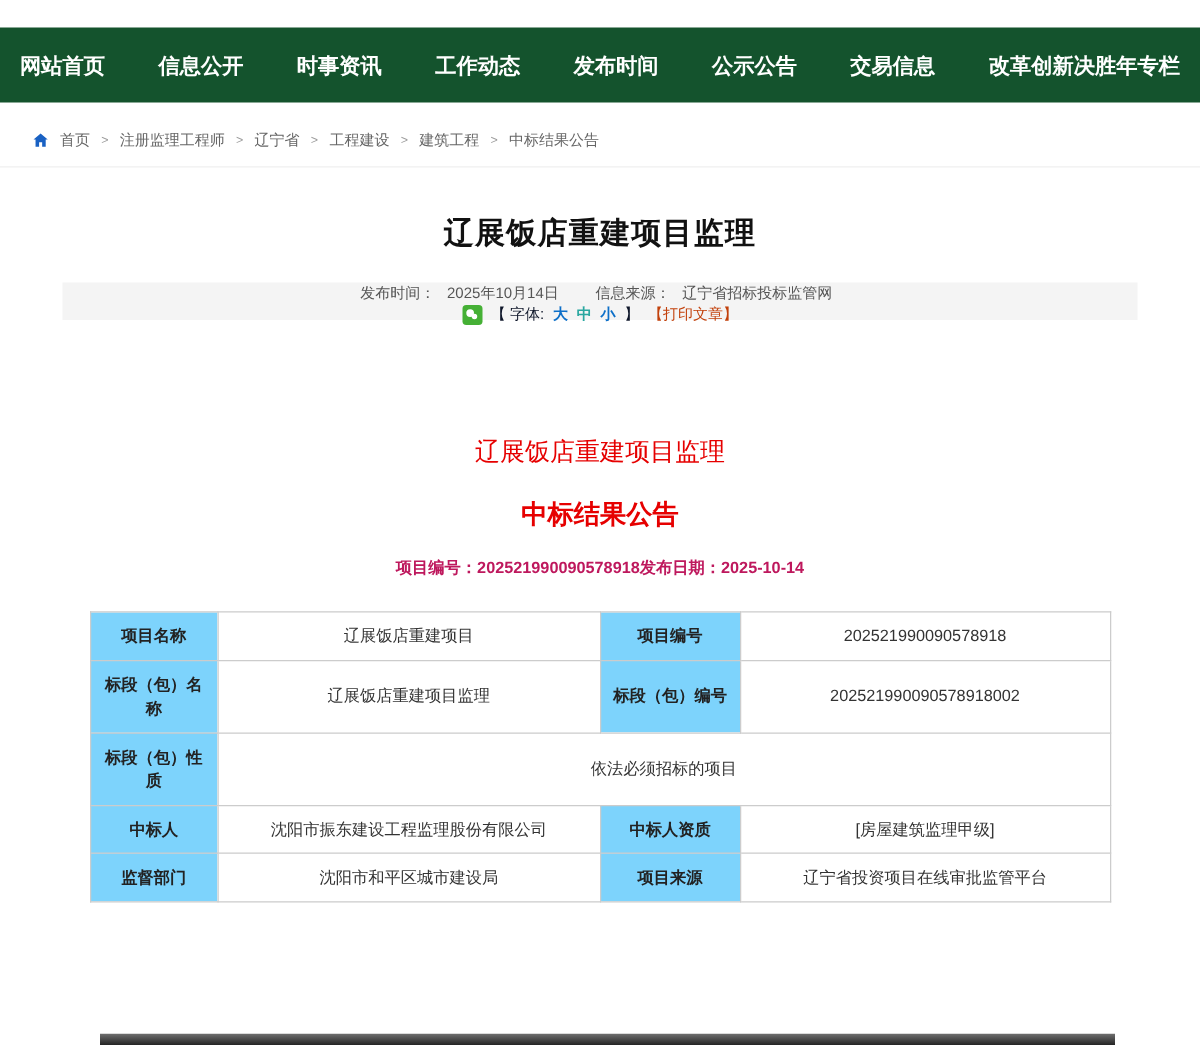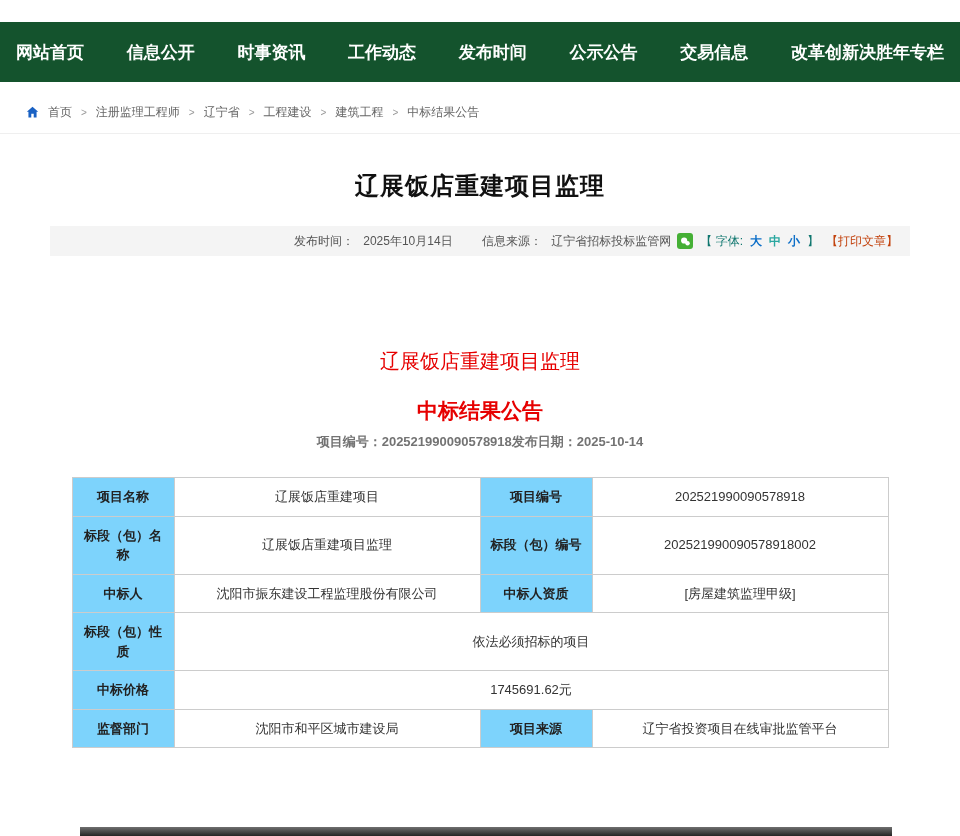--- a/index.html
+++ b/index.html
@@ -17,41 +17,41 @@
     padding: 22px 26px 12px 26px; font-size: 12px; color: #666;
     border-bottom: 1px solid #efefef; }
   .crumb { color: #666; text-decoration: none; cursor: pointer; }
   .crumb-sep { color: #999; font-size: 10px; }
   .home-icon { width: 13px; height: 13px; display: inline-block; }
 
   .page-title { text-align: center; font-size: 24px; font-weight: bold; color: #111;
     margin-top: 36px; letter-spacing: 1px; }
 
   .meta-bar { margin: 24px 50px 0 50px; background: #f4f4f4; height: 30px;
-    display: flex; align-items: center; justify-content: flex-end;
-    padding: 0 12px; font-size: 12px; color: #555; }
+    display: flex; align-items: center; justify-content: flex-start;
+    padding: 0 12px; font-size: 12px; color: #555; flex-direction: column; }
   .meta-left span { margin-right: 6px; }
   .meta-left .gap { margin-right: 26px; }
   .meta-right { display: flex; align-items: center; gap: 7px; }
   .share-icon { width: 16px; height: 16px; border-radius: 3px; background: #45b035;
     display: inline-flex; align-items: center; justify-content: center; cursor: pointer; }
   .share-icon svg { width: 11px; height: 11px; }
-  .bracket { color: #0f766e; }
+  .bracket { color: #0f172a; }
   .font-link { text-decoration: none; cursor: pointer; font-weight: bold; }
   .font-large { color: #0d6fc8; }
   .font-medium { color: #2aa7a0; }
   .font-small { color: #0d6fc8; }
   .print-link { color: #c2410c; text-decoration: none; cursor: pointer; }
 
   .red-title { text-align: center; color: #e60000; font-size: 20px; margin-top: 92px; }
   .red-subtitle { text-align: center; color: #e60000; font-size: 21px; font-weight: bold;
     margin-top: 22px; }
 
-  .project-line { text-align: center; font-size: 13px; font-weight: bold; color: #737373;
-    margin-top: 8px; }
+  .project-line { text-align: center; font-size: 13px; font-weight: bold; color: #be185d;
+    margin-top: 20px; }
 
   table.results { width: 816px; margin: 26px auto 0 auto; border-collapse: collapse;
     table-layout: fixed; font-size: 13px; color: #333; }
   table.results td { border: 1px solid #ccc; padding: 9px 10px; line-height: 1.5;
     word-break: break-all; }
   td.lbl { background: #7dd3fc; font-weight: bold; text-align: center; color: #222; }
   td.val { background: #fff; text-align: center; }
 
   .bottom-edge-bar { position: absolute; bottom: 0; left: 80px; width: 812px;
     height: 9px; background: linear-gradient(#6f6f6f, #242424); }
@@ -137,32 +137,28 @@
     <td class="lbl">项目编号</td>
     <td class="val">202521990090578918</td>
   </tr>
   <tr>
     <td class="lbl">标段（包）名称</td>
     <td class="val">辽展饭店重建项目监理</td>
     <td class="lbl">标段（包）编号</td>
     <td class="val">202521990090578918002</td>
   </tr>
   <tr>
+    <td class="lbl">标段（包）性质</td>
+    <td class="val" colspan="3">依法必须招标的项目</td>
+  </tr>
+  <tr>
     <td class="lbl">中标人</td>
     <td class="val">沈阳市振东建设工程监理股份有限公司</td>
     <td class="lbl">中标人资质</td>
     <td class="val">[房屋建筑监理甲级]</td>
-  </tr>
-  <tr>
-    <td class="lbl">标段（包）性质</td>
-    <td class="val" colspan="3">依法必须招标的项目</td>
-  </tr>
-  <tr>
-    <td class="lbl">中标价格</td>
-    <td class="val" colspan="3">1745691.62元</td>
   </tr>
   <tr>
     <td class="lbl">监督部门</td>
     <td class="val">沈阳市和平区城市建设局</td>
     <td class="lbl">项目来源</td>
     <td class="val">辽宁省投资项目在线审批监管平台</td>
   </tr>
 
 </tbody>
   </table>

